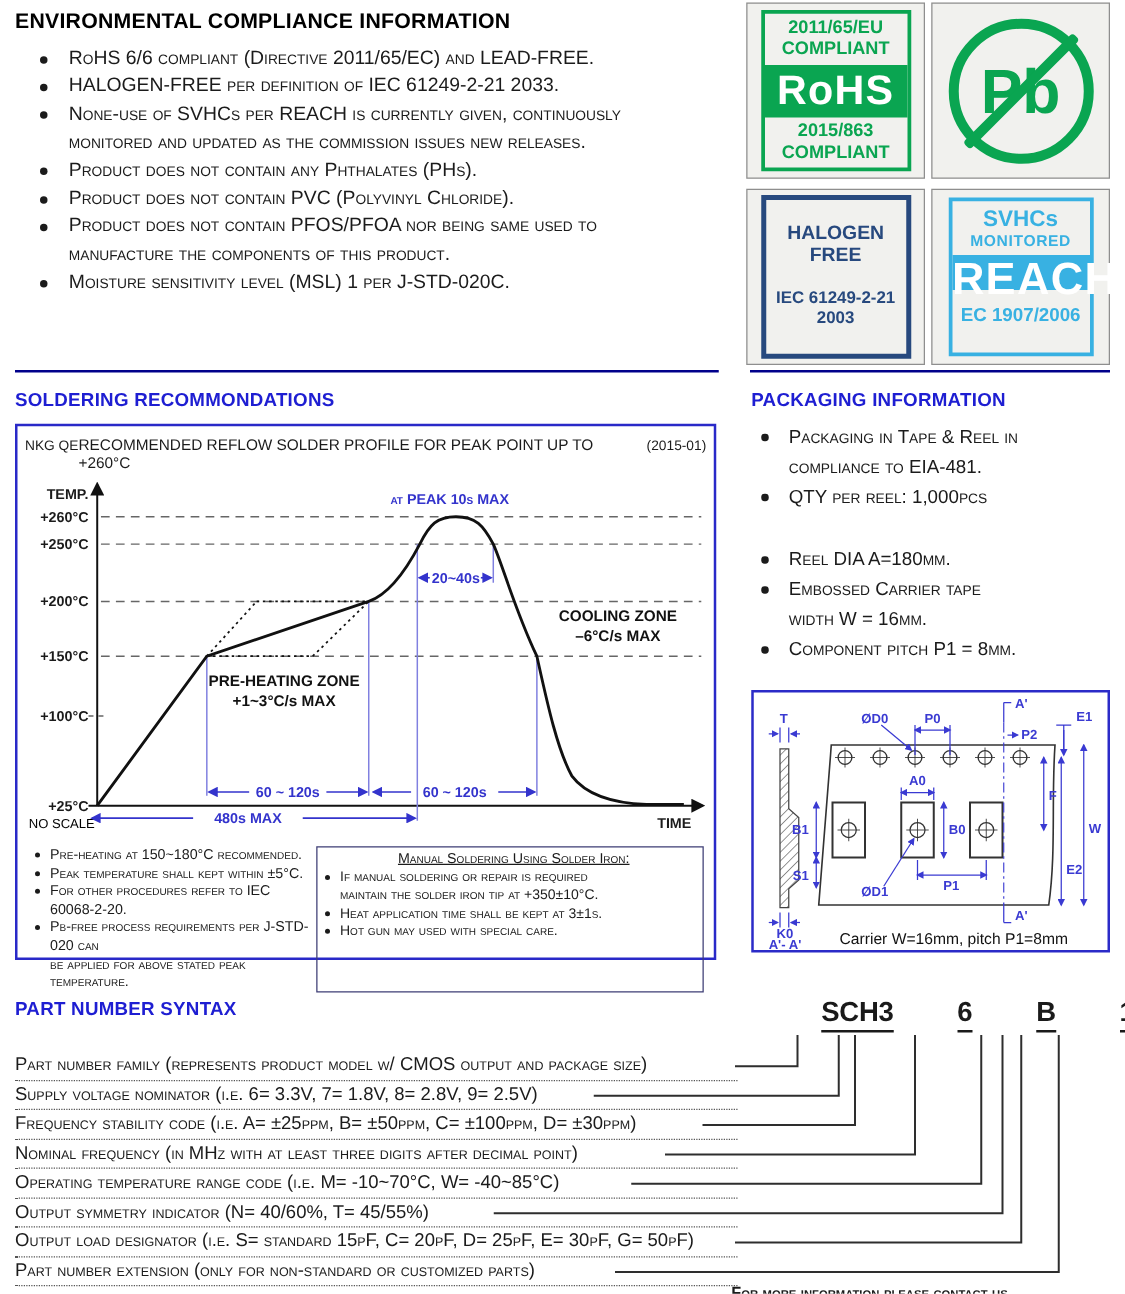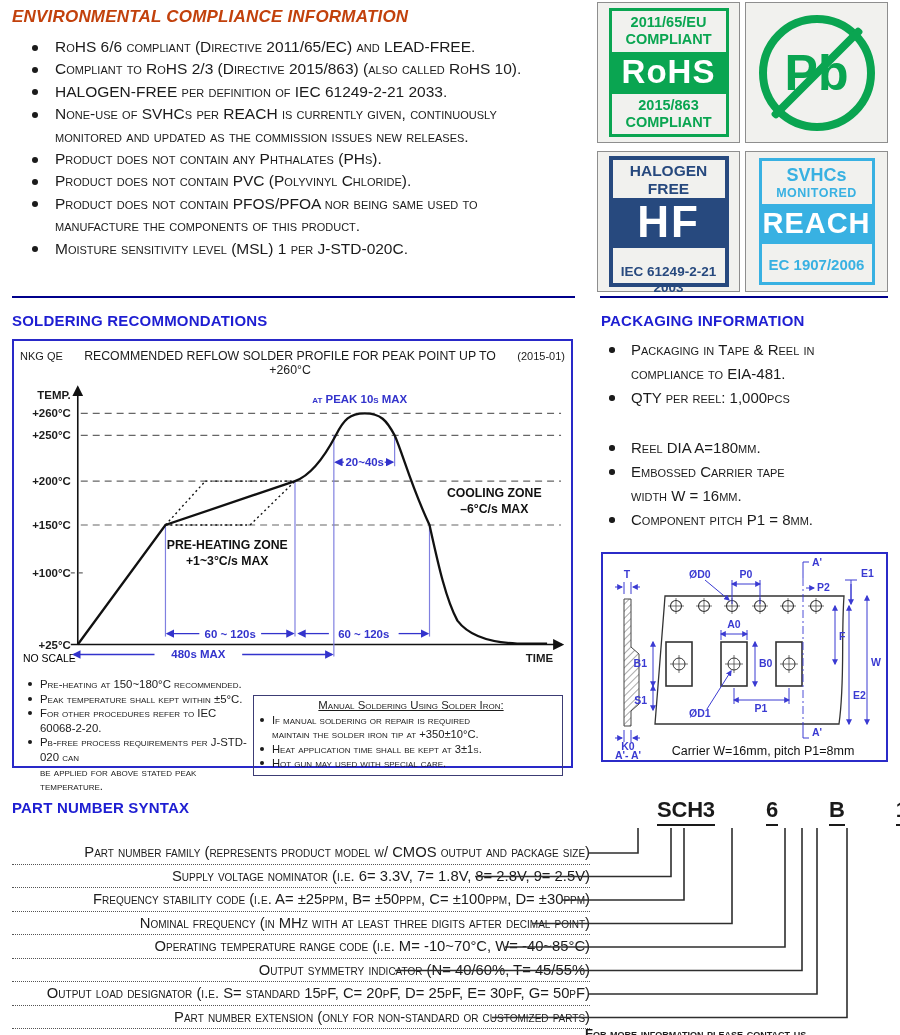--- a/index.html
+++ b/index.html
@@ -6,61 +6,61 @@
   html,body { width:900px; height:1035px; }
   body {
     position:relative; overflow:hidden; background:#fff;
     font-family:"Liberation Sans", sans-serif; color:#1b1b1b;
   }
   .sc { font-variant: small-caps; }
   .blue-head { color:#1e1ed2; font-weight:bold; font-size:15px; letter-spacing:.2px; }
 
   
   #env { position:absolute; left:12px; top:7px; width:578px; }
-  #env h1 { color:#c2410c; font-size:17px; font-weight:bold; letter-spacing:.2px;font-style:italic; }
+  #env h1 { color:#000000; font-size:17px; font-weight:bold; letter-spacing:.2px; }
   #env ul { list-style:none; margin-top:9px; }
   #env li { position:relative; padding-left:43px; font-size:15.5px; line-height:22.4px;
             white-space:pre-line; }
   #env li::before { content:""; position:absolute; left:20px; top:8.5px; width:6px; height:6px;
             border-radius:50%; background:#1b1b1b; }
 
   
   #badges { position:absolute; left:597px; top:2px; width:291px; display:grid;
             grid-template-columns:143px 143px; grid-auto-rows:141px; gap:8px 5px; }
   .panel { background:#f1f1ee; border:1px solid #8e8e8e; display:flex; align-items:center; justify-content:center; }
   .rohs-badge { width:120px; height:129px; border:3px solid #0aa551; display:flex; flex-direction:column; text-align:center; background:#f1f1ee; }
   .rohs-badge .b-top, .rohs-badge .b-bot { flex:1; color:#0aa551; font-weight:bold; font-size:14.5px; line-height:17px; padding-top:3px; }
   .rohs-badge .b-mid { background:#0aa551; color:#fff; font-weight:bold; font-size:33px; line-height:40px; height:42px; letter-spacing:1px; }
   .pb-wrap { position:relative; width:116px; height:116px; }
   .pb-circle { position:absolute; inset:0; border:8px solid #0aa551; border-radius:50%;
                display:flex; align-items:center; justify-content:center;
                color:#0aa551; font-weight:bold; font-size:50px; }
   .pb-slash { position:absolute; left:54px; top:-4px; width:8px; height:124px; background:#0aa551;
               transform:rotate(45deg); border-radius:3px; }
   .hf-badge { width:120px; height:131px; border:4px solid #27497e; display:flex; flex-direction:column; text-align:center; background:#f1f1ee; }
-  .hf-badge .b-top { color:#27497e; font-weight:bold; font-size:15.5px; line-height:18px; padding-top:2px; }
+  .hf-badge .b-top { color:#27497e; font-weight:bold; font-size:15.5px; line-height:18px; padding-top:18px; }
   .hf-badge .b-mid { background:#27497e; color:#fff; font-weight:bold; font-size:44px; line-height:48px; height:50px; flex:0 0 auto; letter-spacing:2px; }
   .hf-badge .b-bot { color:#27497e; font-weight:bold; font-size:13.5px; line-height:16px; padding-top:16px; }
   .reach-badge { width:116px; height:127px; border:3px solid #38b1e2; display:flex; flex-direction:column; text-align:center; background:#f1f1ee; }
   .reach-badge .t1 { color:#38b1e2; font-weight:bold; font-size:18px; padding-top:4px; }
   .reach-badge .t2 { color:#38b1e2; font-weight:bold; font-size:12.5px; letter-spacing:.5px; padding-bottom:4px; }
-  .reach-badge .b-mid { background:#38b1e2; color:#fff; font-weight:bold; font-size:29px; line-height:38px; height:40px; letter-spacing:1px; }
+  .reach-badge .b-mid { background:#38b1e2; color:#fff; font-weight:bold; font-size:36px; line-height:38px; height:28px; letter-spacing:1px; }
   .reach-badge .b-bot { color:#38b1e2; font-weight:bold; font-size:15px; padding-top:12px; }
 
   .rule { position:absolute; top:296px; height:2px; background:#00008b; }
   #rule-left { left:12px; width:563px; }
   #rule-right { left:600px; width:288px; }
 
   
   #soldering-head { position:absolute; left:12px; top:312px; }
   #chart-box { position:absolute; left:12px; top:339px; width:561px; height:429px; border:2px solid #2929c8;padding-left:10px; }
   #chart-header { position:absolute; left:6px; right:6px; top:8px; display:flex; align-items:baseline; font-size:11px; }
-  #chart-header .c-title { flex:1; text-align:center; font-size:12.3px; }
+  #chart-header .c-title { flex:1; text-align:left; font-size:12.3px; }
   #chart-svg { position:absolute; left:1px; top:28px; }
-  #chart-notes { position:absolute; left:10px; top:336px; width:539px; display:flex; gap:2px;align-items:center; }
+  #chart-notes { position:absolute; left:10px; top:336px; width:539px; display:flex; gap:2px; }
   #chart-notes ul { list-style:none; width:300px; }
   #chart-notes li { position:relative; padding-left:16px; font-size:11.4px; line-height:14.6px; white-space:pre-line; }
   #chart-notes li::before { content:""; position:absolute; left:4px; top:5px; width:4px; height:4px; border-radius:50%; background:#1b1b1b; }
   #manual-box { flex:1; border:1.5px solid #3c3c74; padding:3px 6px 4px 2px; }
   #manual-box .m-title { text-align:center; font-size:11.4px; text-decoration:underline; margin-bottom:2px; padding-left:10px; }
   #manual-box ul { list-style:none; }
   #manual-box li { position:relative; padding-left:16px; font-size:11.2px; line-height:14.4px; white-space:pre-line; }
   #manual-box li::before { content:""; position:absolute; left:4px; top:5px; width:4px; height:4px; border-radius:50%; background:#1b1b1b; }
 
   
@@ -74,39 +74,38 @@
 
   
   #syntax-head { position:absolute; left:12px; top:799px; }
   #part-number { position:absolute; left:610px; top:797px; display:flex; align-items:baseline;
                  font-size:22px; font-weight:bold; letter-spacing:-.2px; color:#1a1a1a; }
   #part-number span { border-bottom:2.5px solid #1a1a1a; padding-bottom:1px; margin-right:4px;margin-left:47px; }
   #part-number span.dash { border-bottom:none; margin-right:1px; color:#7d7d7d; }
   #part-number span.muted { color:#7d7d7d; border-bottom-color:#7d7d7d; }
   #syntax-rows { position:absolute; left:12px; top:841px; width:578px; }
   .syntax-row { height:23.5px; line-height:23px; border-bottom:1.5px dotted #555;
-                font-size:14.8px; white-space:nowrap;text-align:right; }
+                font-size:14.8px; white-space:nowrap; }
   #connector-svg { position:absolute; left:0; top:795px; }
 
   #footer-note { position:absolute; left:585px; top:1026px; font-size:13px; font-weight:bold; }
 
   svg text { font-family:"Liberation Sans", sans-serif; }
   .tick-label { font-size:11.5px; font-weight:bold; fill:#1b1b1b; }
   .ann-blue { fill:#3333cc; font-weight:bold; font-size:11.5px; }
   .zone-txt { fill:#111; font-weight:bold; font-size:12.3px; }
   .dim-label { fill:#3a3ad2; font-size:10.5px; font-weight:bold; }
 </style>
 </head>
 <body>
 
 <section id="env">
   <h1>ENVIRONMENTAL COMPLIANCE INFORMATION</h1>
   <ul>
     <li class="sc">RoHS 6/6 compliant (Directive 2011/65/EC) and LEAD-FREE.</li>
-    <li class="sc">Compliant to RoHS 2/3 (Directive 2015/863) (also called RoHS 10).</li>
     <li class="sc">HALOGEN-FREE per definition of IEC 61249-2-21 2033.</li>
     <li class="sc">None-use of SVHCs per REACH is currently given, continuously
 monitored and updated as the commission issues new releases.</li>
     <li class="sc">Product does not contain any Phthalates (PHs).</li>
     <li class="sc">Product does not contain PVC (Polyvinyl Chloride).</li>
     <li class="sc">Product does not contain PFOS/PFOA nor being same used to
 manufacture the components of this product.</li>
     <li class="sc">Moisture sensitivity level (MSL) 1 per J-STD-020C.</li>
   </ul>
 </section>
@@ -132,21 +131,20 @@
         </div>
       <div class="pb-slash"></div>
     </div>
   </div>
   <div class="panel">
     <div class="hf-badge">
       <div class="b-top">
         <div>HALOGEN</div>
         <div>FREE</div>
       </div>
-      <div class="b-mid">HF</div>
       <div class="b-bot">
         <div>IEC 61249-2-21</div>
         <div>2003</div>
       </div>
     </div>
   </div>
   <div class="panel">
     <div class="reach-badge">
       <div class="t1">SVHCs</div>
       <div class="t2">MONITORED</div>

